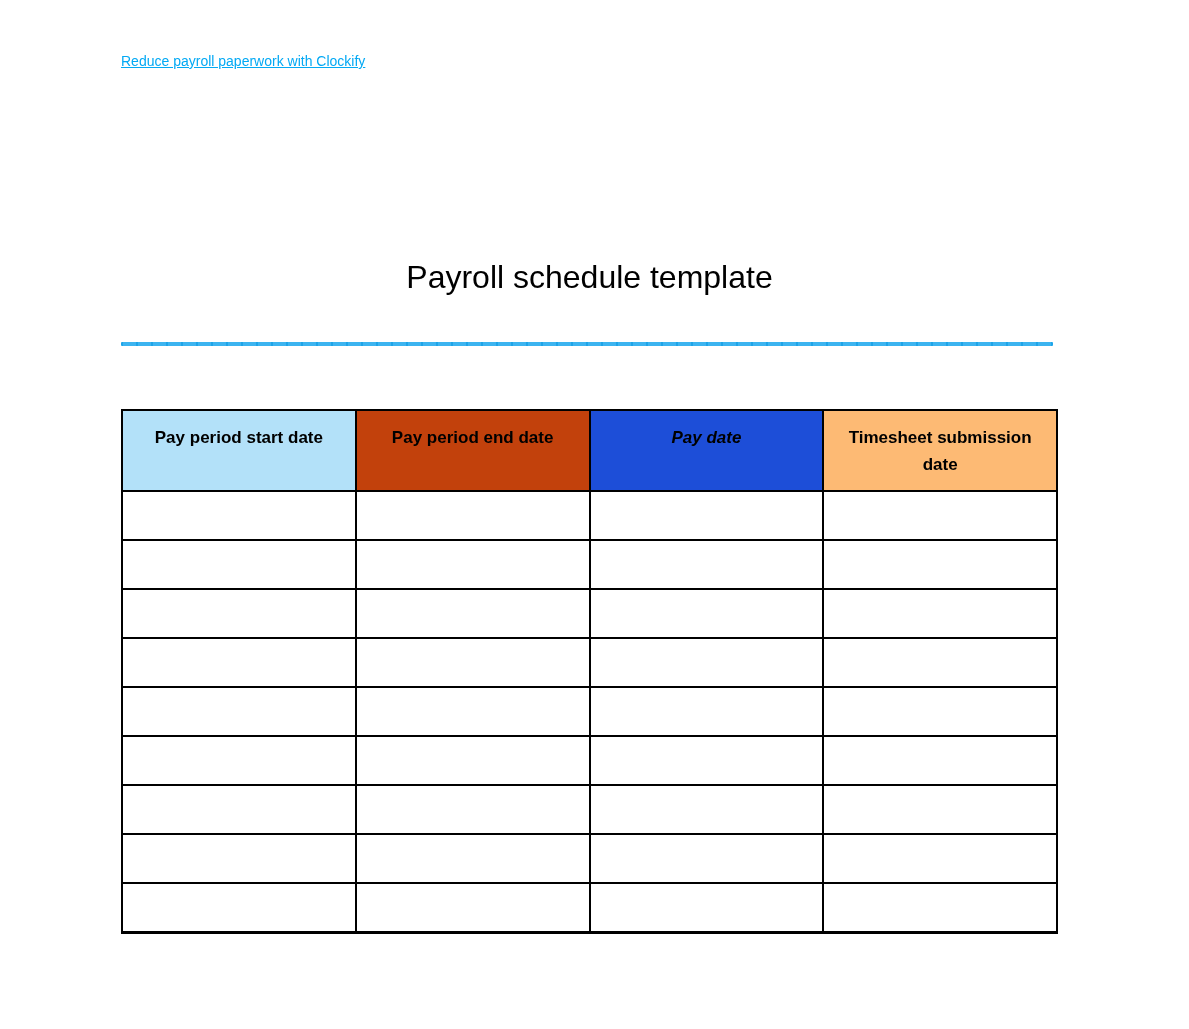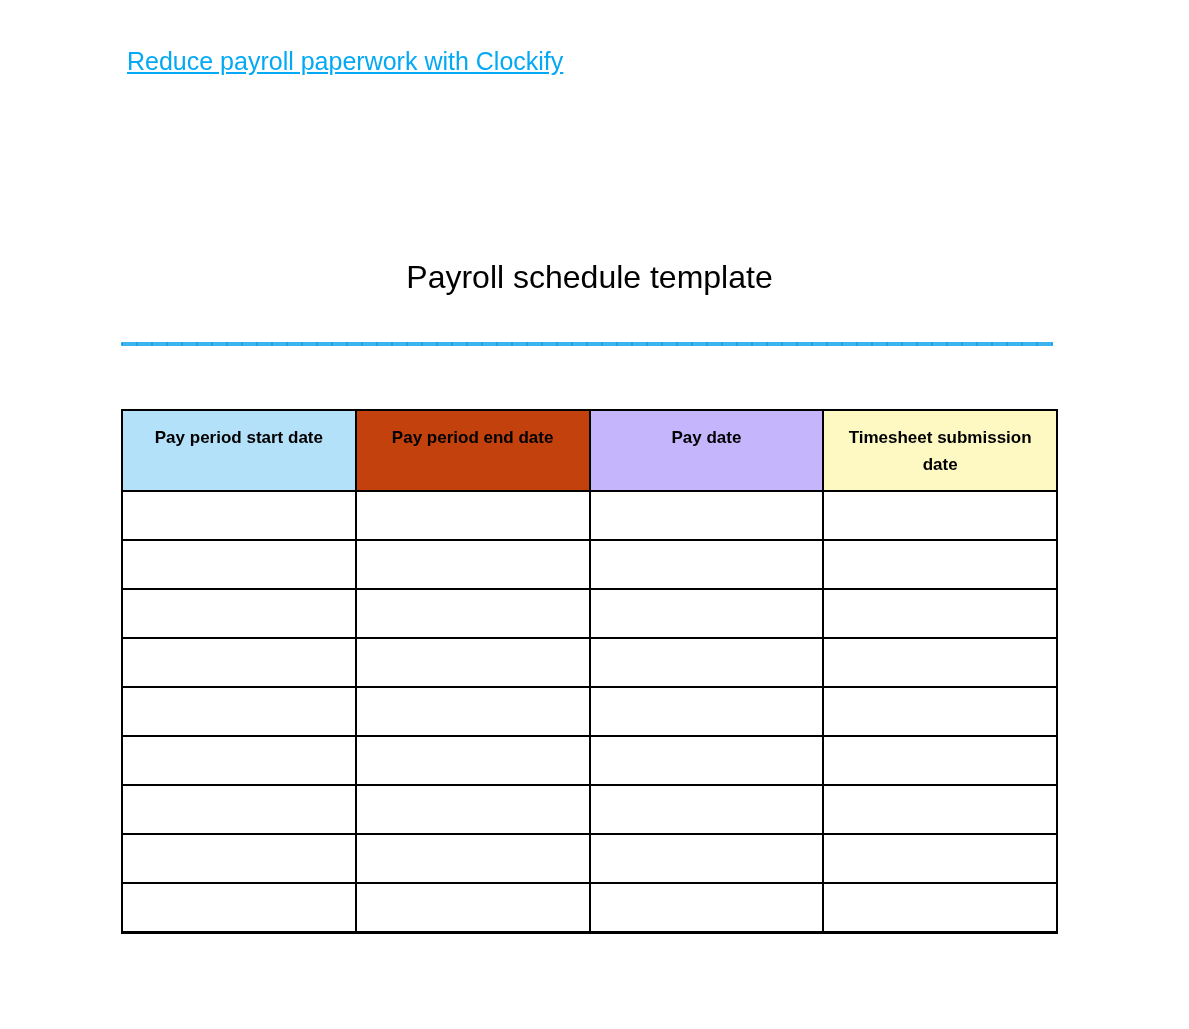--- a/index.html
+++ b/index.html
@@ -5,23 +5,23 @@
   * { margin: 0; padding: 0; box-sizing: border-box; }
   html, body { width: 1189px; height: 1029px; }
   body {
     background: #ffffff;
     font-family: "Liberation Sans", sans-serif;
     position: relative;
     overflow: hidden;
   }
   .doc-link {
     position: absolute;
-    left: 127px;
+    left: 121px;
     top: 49px;
-    font-size: 25px;
+    font-size: 14px;
     line-height: 24px;
     text-decoration: underline;
     cursor: pointer;
   }
   .doc-title {
     position: absolute;
     left: 121px;
     top: 254px;
     width: 937px;
     text-align: center;
@@ -72,22 +72,22 @@
 
 <div class="doc-title">Payroll schedule template</div>
 
 <div class="divider-line"></div>
 
 <table class="payroll">
   <thead>
       <tr>
         <th style="background: rgb(179, 225, 249);">Pay period start date</th>
         <th style="background: #c2410c;">Pay period end date</th>
-        <th style="background: #c4b5fd;">Pay date</th>
-        <th style="background: #fef9c3;">Timesheet submission date</th>
+        <th style="background: #1d4ed8; font-style: italic;">Pay date</th>
+        <th style="background: #fdba74;">Timesheet submission date</th>
       </tr>
     </thead>
   <tbody>
       <tr>
         <td></td>
         <td></td>
         <td></td>
         <td></td>
       </tr>
       <tr>

